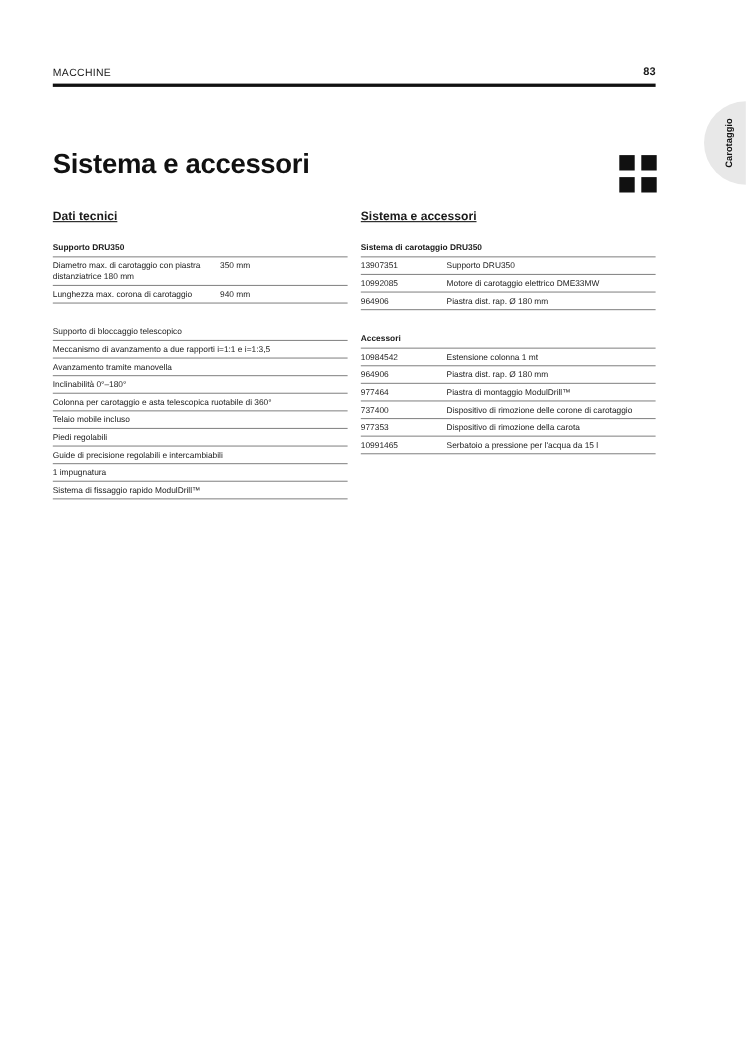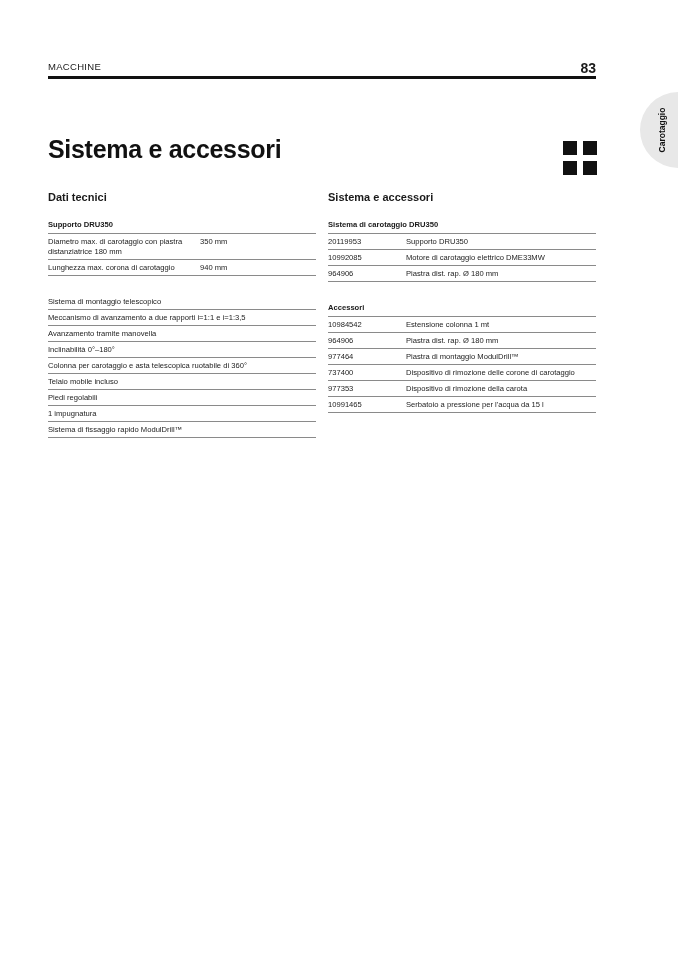--- a/index.html
+++ b/index.html
@@ -1,21 +1,21 @@
 <!DOCTYPE html>
 <html><head>
 <meta charset="utf-8">
 <style>
   html, body { margin: 0; padding: 0; }
   body {
     width: 678px; height: 959px; background: #ffffff; position: relative; overflow: hidden;
     font-family: "Liberation Sans", sans-serif; color: #1a1a1a;
   }
   .header-label { position: absolute; left: 48px; top: 61px; font-size: 9.5px; letter-spacing: 0.3px; }
-  .page-num { position: absolute; right: 82px; top: 60px; font-size: 14px; font-weight: bold; }
+  .page-num { position: absolute; right: 82px; top: 60px; font-size: 10px; font-weight: bold; }
   .header-rule { position: absolute; left: 48px; top: 76px; width: 548px; height: 3px; background: #111; }
 
   .side-tab {
     position: absolute; left: 640px; top: 92px; width: 60px; height: 76px;
     background: #e8e8e8; border-radius: 38px 0 0 38px;
   }
   .side-tab-label {
     position: absolute; left: 650px; top: 130px; transform: translate(-50%,-50%) rotate(-90deg);
     transform-origin: center; font-size: 8.5px; font-weight: bold; white-space: nowrap; color: #111;
     margin-left: 12px;
@@ -26,21 +26,21 @@
   .grid-icon { position: absolute; left: 563px; top: 141px; width: 34px; height: 34px; }
   .grid-icon span { position: absolute; width: 14px; height: 14px; background: #111; }
   .grid-icon span:nth-child(1){ left:0; top:0; }
   .grid-icon span:nth-child(2){ left:20px; top:0; }
   .grid-icon span:nth-child(3){ left:0; top:20px; }
   .grid-icon span:nth-child(4){ left:20px; top:20px; }
 
   .col { position: absolute; width: 268px; }
   .col-left { left: 48px; top: 191px; }
   .col-right { left: 328px; top: 191px; }
-  .col-heading { font-size: 11px; font-weight: bold; margin: 0 0 13px 0; height: 13px; }
+  .col-heading { font-size: 11px; font-weight: bold; margin: 0 0 13px 0; height: 13px; text-decoration: underline; }
 
   .section { margin-bottom: 14px; }
   .section-title {
     font-size: 7.6px; font-weight: bold; padding: 3px 0 3px 0; border-bottom: 1.5px solid #8a8a8a; line-height: 10px;
   }
   .row {
     display: flex; font-size: 7.6px; line-height: 10px; padding: 3px 0 2px 0; border-bottom: 1.5px solid #8a8a8a; color: #222;
   }
   .row .k { width: 152px; flex: none; }
   .row .v { flex: 1; }
@@ -79,59 +79,62 @@
         <div class="row">
           <div class="k">Lunghezza max. corona di carotaggio</div>
           <div class="v">940 mm</div>
         </div>
       </div>
   </div>
 
   <div class="section" style="margin-top:18px;">
     <div id="caratteristiche-rows">
         <div class="row single">
-          <div class="k">Sistema di montaggio telescopico</div>
+          <div class="k">Supporto di bloccaggio telescopico</div>
         </div>
         <div class="row single">
           <div class="k">Meccanismo di avanzamento a due rapporti i=1:1 e i=1:3,5</div>
         </div>
         <div class="row single">
           <div class="k">Avanzamento tramite manovella</div>
         </div>
         <div class="row single">
           <div class="k">Inclinabilità 0°–180°</div>
         </div>
         <div class="row single">
           <div class="k">Colonna per carotaggio e asta telescopica ruotabile di 360°</div>
         </div>
         <div class="row single">
           <div class="k">Telaio mobile incluso</div>
         </div>
         <div class="row single">
           <div class="k">Piedi regolabili</div>
         </div>
         <div class="row single">
+          <div class="k">Guide di precisione regolabili e intercambiabili</div>
+        </div>
+        <div class="row single">
           <div class="k">1 impugnatura</div>
         </div>
         <div class="row single">
           <div class="k">Sistema di fissaggio rapido ModulDrill™</div>
         </div>
       </div>
   </div>
 
 </div>
 
 <div class="col col-right">
   <div class="col-heading">Sistema e accessori</div>
 
   <div class="section">
     <div class="section-title">Sistema di carotaggio DRU350</div>
     <div id="sistema-rows">
         <div class="row acc">
-          <div class="k">20119953</div>
+          <div class="k">13907351</div>
           <div class="v">Supporto DRU350</div>
         </div>
         <div class="row acc">
           <div class="k">10992085</div>
           <div class="v">Motore di carotaggio elettrico DME33MW</div>
         </div>
         <div class="row acc">
           <div class="k">964906</div>
           <div class="v">Piastra dist. rap. Ø 180 mm</div>
         </div>

